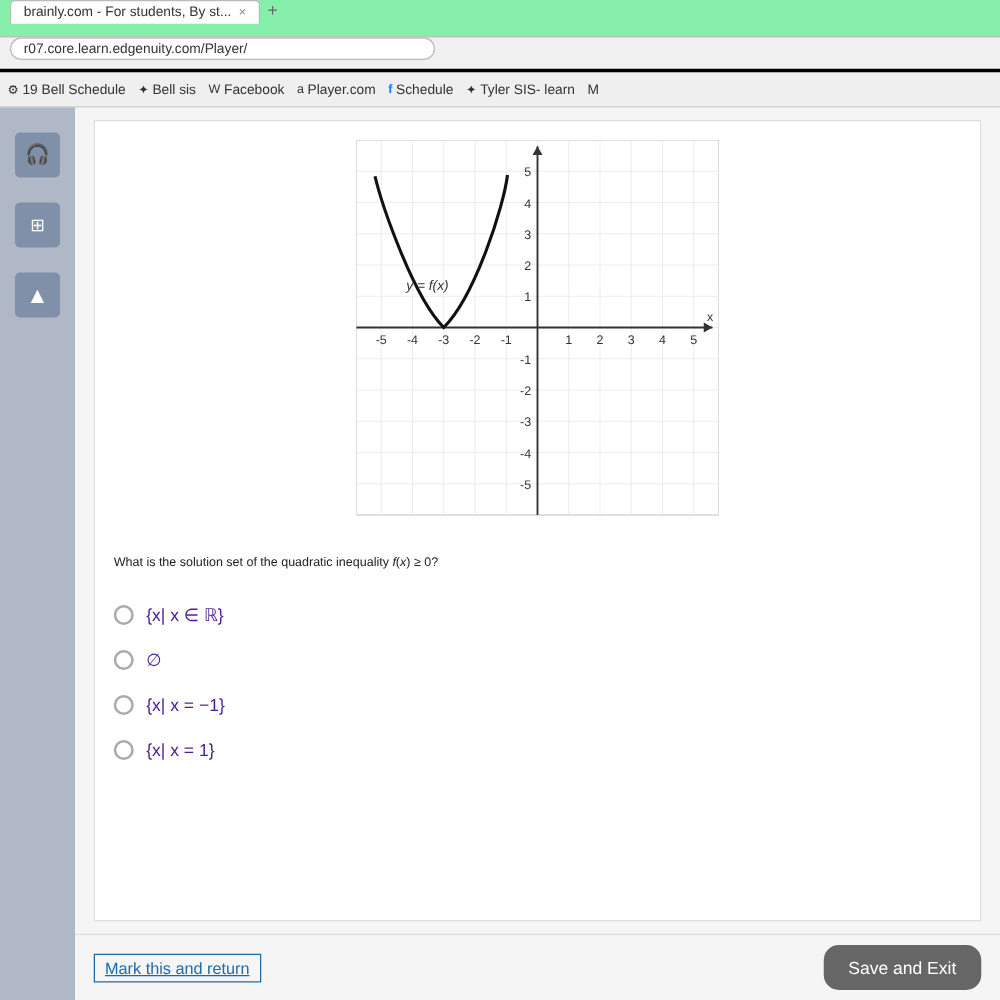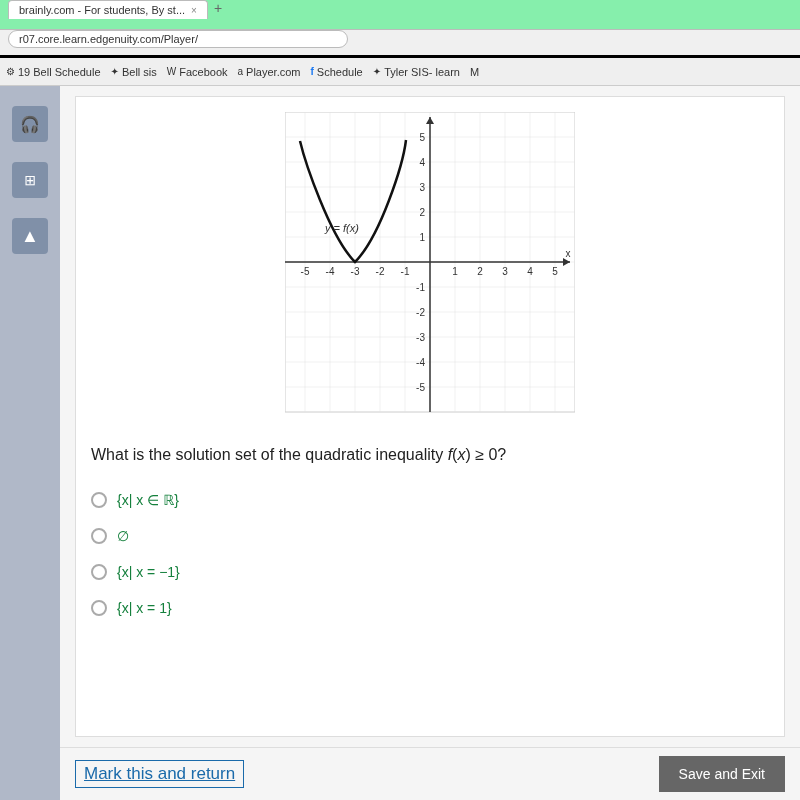--- a/index.html
+++ b/index.html
@@ -159,34 +159,34 @@
       justify-content: center;
       margin-bottom: 10px;
     }
 
     .graph-svg {
       border: none;
     }
 
     
     .question-text {
-      font-size: 16px;
+      font-size: 10px;
       color: #222;
       margin: 12px 0 16px 0;
       line-height: 1.4;
     }
 
     
     .answer-choice {
       display: flex;
       align-items: center;
       gap: 10px;
       margin: 10px 0;
       font-size: 14px;
-      color: #15803d;
+      color: #4c1d95;
       cursor: pointer;
     }
     .radio-circle {
       width: 16px;
       height: 16px;
       border-radius: 50%;
       border: 2px solid #aaa;
       background: #fff;
       flex-shrink: 0;
     }
@@ -198,35 +198,35 @@
     .bottom-bar {
       display: flex;
       justify-content: space-between;
       align-items: center;
       padding: 8px 15px;
       background: #f5f5f5;
       border-top: 1px solid #ddd;
     }
     .mark-link {
       color: #1a6aaa;
-      font-size: 17px;
+      font-size: 13px;
       text-decoration: underline;
       cursor: pointer;
       border: 1px solid #1a6aaa;
       padding: 3px 8px;
       background: transparent;
     }
     .save-exit-btn {
       background: #666;
       color: #fff;
       border: none;
       padding: 10px 20px;
       font-size: 14px;
       cursor: pointer;
-      border-radius: 0;
+      border-radius: 12px;
     }
 
     .math-symbol {
       font-style: italic;
     }
   </style>
 </head>
 <body>
 
 <div class="browser-bar">

